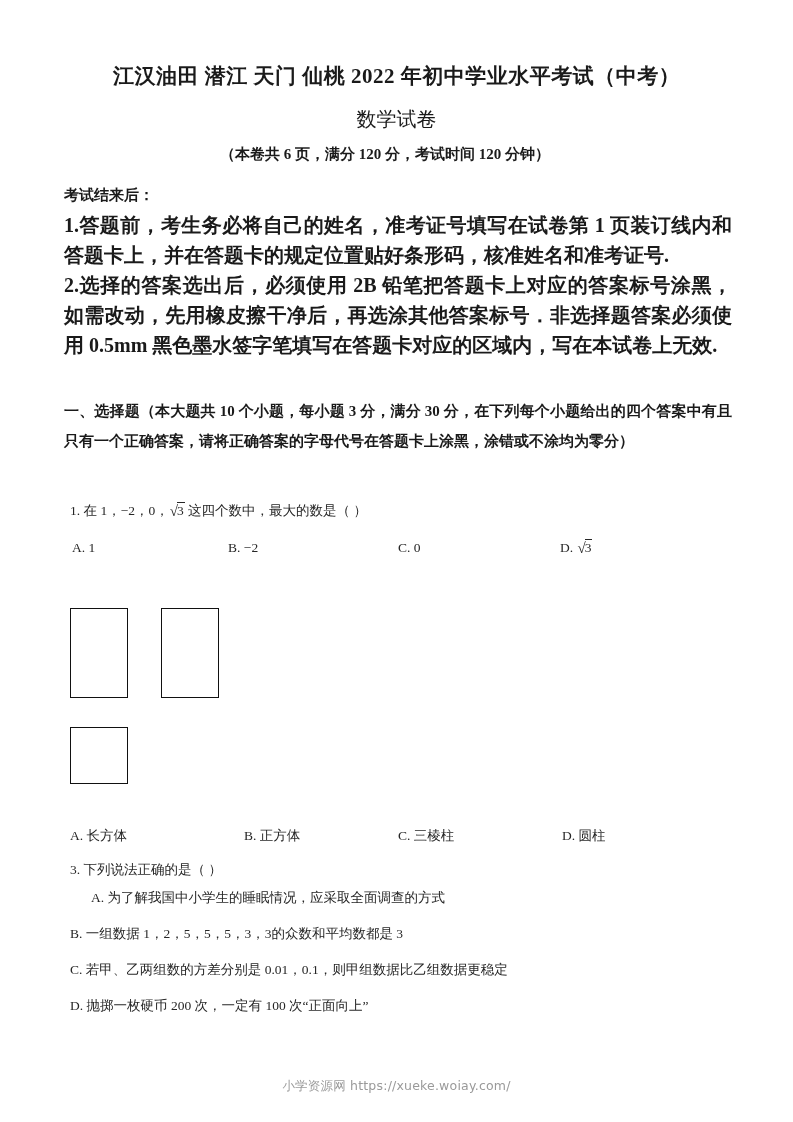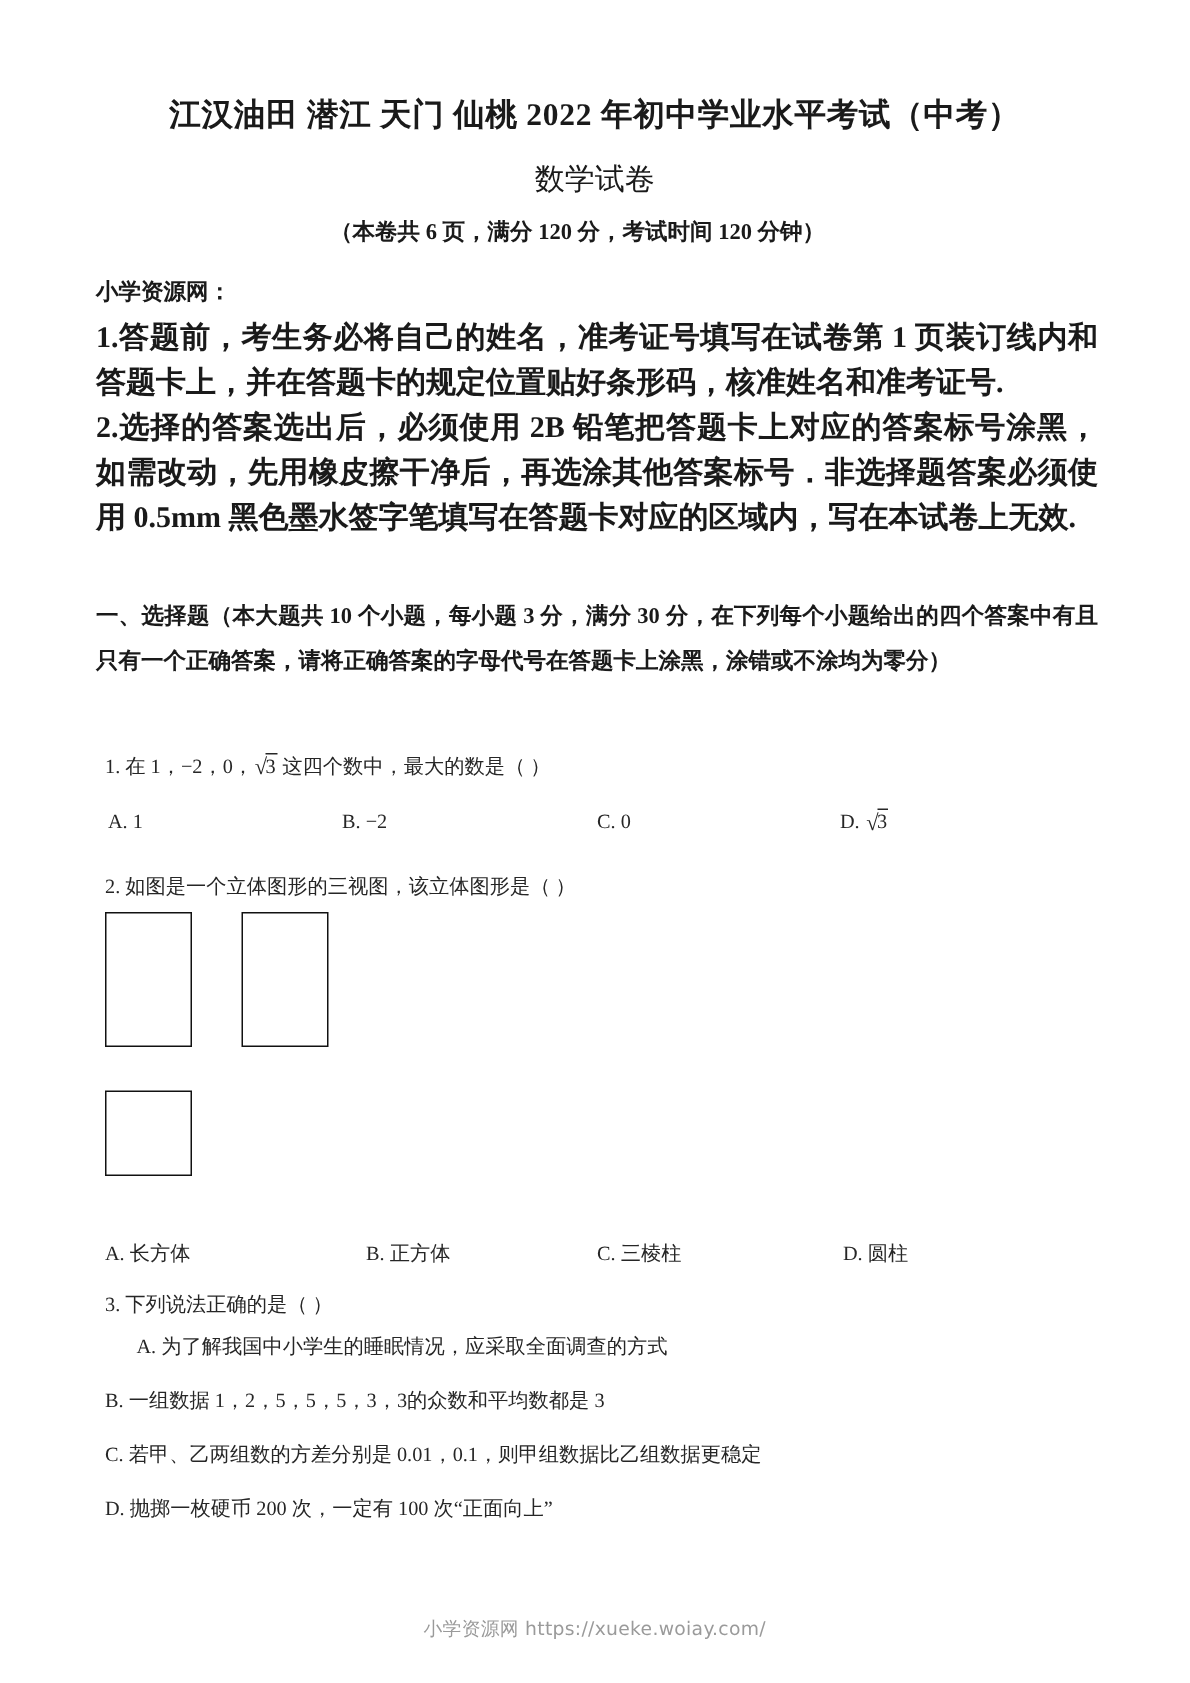--- a/index.html
+++ b/index.html
@@ -154,21 +154,21 @@
 
 <div class="page">
 
   <div class="doc-title">江汉油田  潜江  天门  仙桃 2022 年初中学业水平考试（中考）</div>
 
   <div class="doc-subtitle">数学试卷</div>
 
   <div class="doc-meta">（本卷共 6 页，满分 120 分，考试时间 120 分钟）</div>
 
   <div class="notice">
-    <div class="notice-head">小学资源网：</div>
+    <div class="notice-head">考试结来后：</div>
     <div class="notice-item">1.答题前，考生务必将自己的姓名，准考证号填写在试卷第 1 页装订线内和答题卡上，并在答题卡的规定位置贴好条形码，核准姓名和准考证号.</div>
     <div class="notice-item">2.选择的答案选出后，必须使用 2B 铅笔把答题卡上对应的答案标号涂黑，如需改动，先用橡皮擦干净后，再选涂其他答案标号．非选择题答案必须使用 0.5mm 黑色墨水签字笔填写在答题卡对应的区域内，写在本试卷上无效.</div>
   </div>
 
   <div class="section-head">一、选择题（本大题共 10 个小题，每小题 3 分，满分 30 分，在下列每个小题给出的四个答案中有且只有一个正确答案，请将正确答案的字母代号在答题卡上涂黑，涂错或不涂均为零分）</div>
 
   <div class="q-stem" style="left:70px; top:500px; width:660px;">
     <span>1. 在 1，−2，0，</span><span class="radical"><span class="sign">√</span><span class="rad-num">3</span></span> <span>这四个数中，最大的数是（      ）</span>
   </div>
 
@@ -184,21 +184,20 @@
     <span class="opt" style="left:398px;">
       <span>C.</span>
       <span>0</span>
     </span>
     <span class="opt" style="left:560px;">
       <span>D.</span>
       <span class="radical"><span class="sign">√</span><span class="rad-num">3</span></span>
     </span>
   </div>
 
-  <div class="q-stem" style="left:70px; top:580px; width:660px;">2. 如图是一个立体图形的三视图，该立体图形是（      ）</div>
 
   <div>
     <div class="view-rect" style="left:70px; top:608px; width:58px; height:90px;"></div>
     <div class="view-rect" style="left:161px; top:608px; width:58px; height:90px;"></div>
     <div class="view-rect" style="left:70px; top:727px; width:58px; height:57px;"></div>
   </div>
 
   <div class="opt-row" style="top:827px;">
     <span class="opt" style="left:70px;">
       <span>A.</span>

